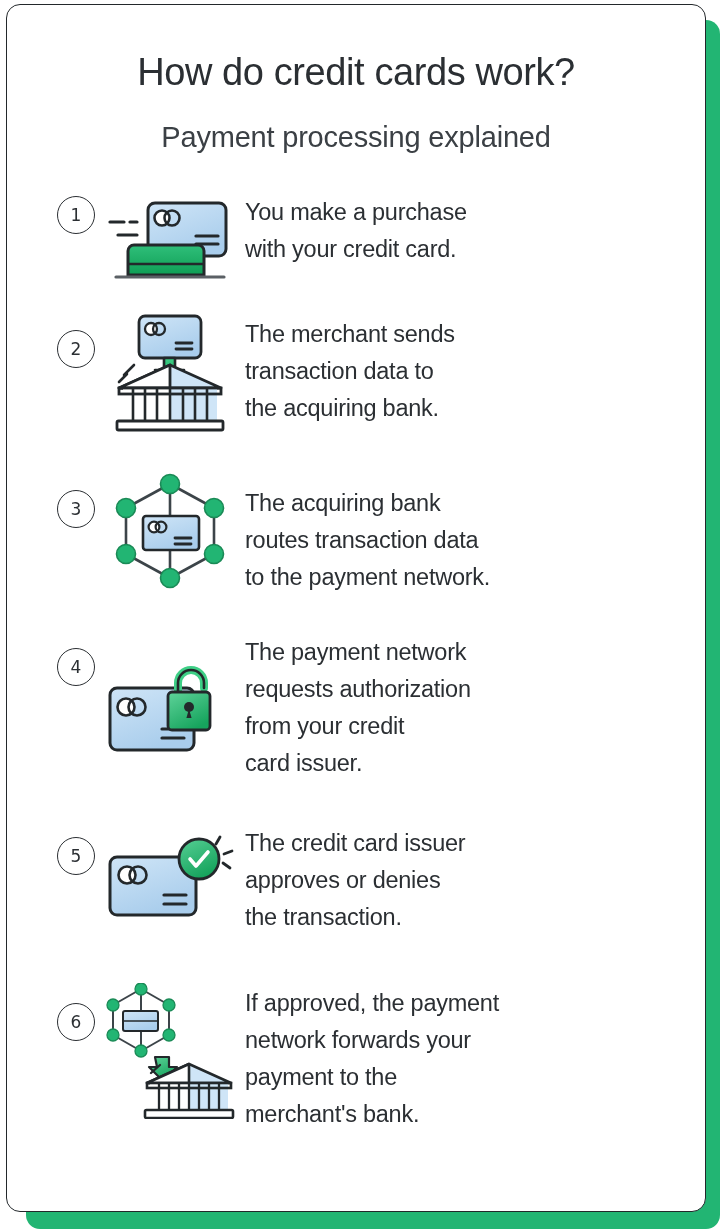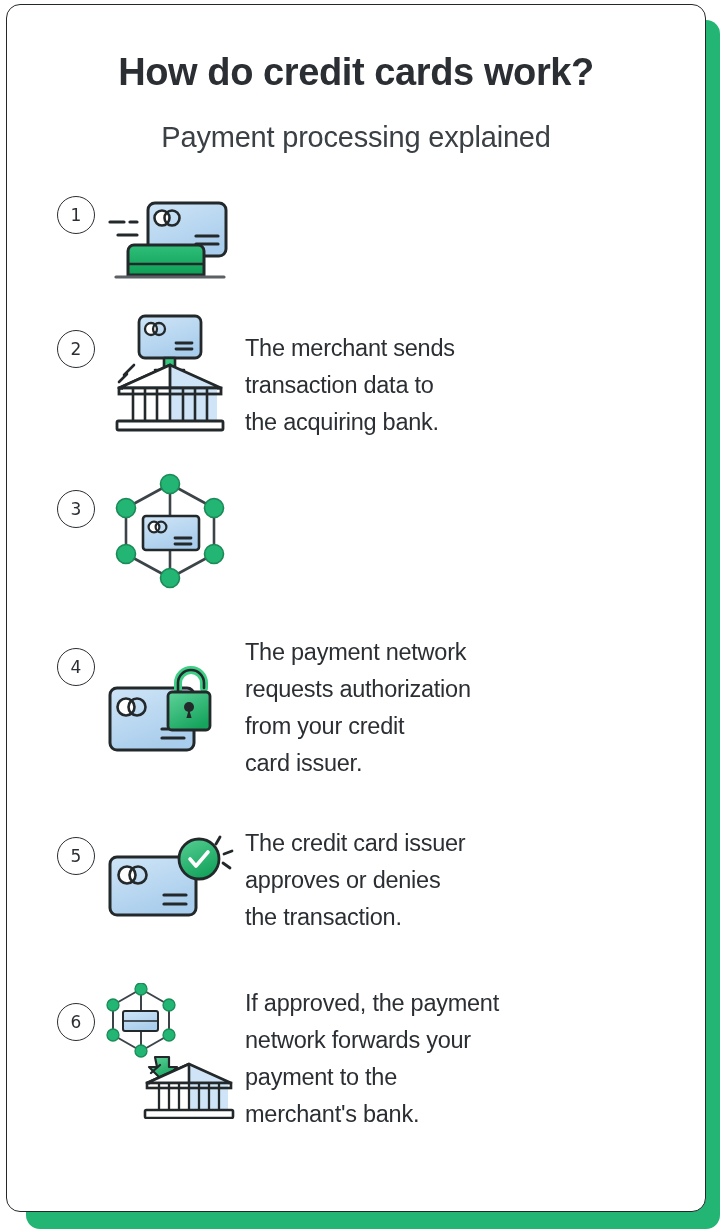--- a/index.html
+++ b/index.html
@@ -42,21 +42,21 @@
     overflow: hidden;
   }
 
   .header {
     padding-top: 46px;
     text-align: center;
   }
 
   .title {
     font-size: 38px;
-    font-weight: bold;
+    font-weight: normal;
     color: #2b2f33;
     letter-spacing: -0.4px;
   }
 
   .subtitle {
     margin-top: 27px;
     font-size: 29px;
     color: #3b4045;
     letter-spacing: -0.2px;
   }
@@ -105,21 +105,21 @@
     white-space: pre-line;
   }
 
   
   .step.s1 { margin-top: 0px;  min-height: 108px; }
   .step.s1 .step-num  { margin-top: 4px; }
   .step.s1 .step-text { margin-top: 0px; }
 
   .step.s2 { min-height: 150px; }
   .step.s2 .step-num  { margin-top: 20px; }
-  .step.s2 .step-text { margin-top: 18px; }
+  .step.s2 .step-text { margin-top: 4px; }
 
   .step.s3 { min-height: 158px; }
   .step.s3 .step-num  { margin-top: 20px; }
   .step.s3 .step-text { margin-top: 13px; }
 
   .step.s4 { min-height: 175px; }
   .step.s4 .step-num  { margin-top: 10px; }
   .step.s4 .step-text { margin-top: -6px; }
   .step.s4 .step-icon { padding-top: 24px; }
 
@@ -171,20 +171,22 @@
             <rect x="44" y="9" width="78" height="53" rx="7" fill="url(#cg1)" stroke="#23282b" stroke-width="3"></rect>
             <circle cx="58" cy="24" r="7.5" fill="#ffffff" stroke="#23282b" stroke-width="2.6"></circle>
             <circle cx="68" cy="24" r="7.5" fill="none" stroke="#23282b" stroke-width="2.6"></circle>
             <line x1="92" y1="42" x2="114" y2="42" stroke="#23282b" stroke-width="3.2" stroke-linecap="round"></line>
             <line x1="92" y1="50" x2="114" y2="50" stroke="#23282b" stroke-width="3.2" stroke-linecap="round"></line>
             <path d="M30 51 h64 a6 6 0 0 1 6 6 v24 h-76 v-24 a6 6 0 0 1 6 -6 z" fill="url(#gg1)" stroke="#23282b" stroke-width="3"></path>
             <line x1="24" y1="70" x2="100" y2="70" stroke="#23282b" stroke-width="2.4"></line>
             <line x1="12" y1="83" x2="120" y2="83" stroke="#5b6065" stroke-width="3.2" stroke-linecap="round"></line>
           </svg>
         </div>
+        <div class="step-text">You make a purchase
+with your credit card.</div>
       </div>
 
       <div class="step s2">
         <div class="step-num">2</div>
         <div class="step-icon">
           <svg width="130" height="126" viewBox="0 0 130 126">
             <defs>
               <linearGradient id="cg2" x1="0" y1="0" x2="0.5" y2="1">
                 <stop offset="0" stop-color="#cfe5f7"></stop>
                 <stop offset="1" stop-color="#a9cdec"></stop>
@@ -249,20 +251,23 @@
             <g fill="#22b573" stroke="#1a8a56" stroke-width="1.6">
               <circle cx="60" cy="12" r="9.5"></circle>
               <circle cx="16" cy="36" r="9.5"></circle>
               <circle cx="104" cy="36" r="9.5"></circle>
               <circle cx="16" cy="82" r="9.5"></circle>
               <circle cx="104" cy="82" r="9.5"></circle>
               <circle cx="60" cy="106" r="9.5"></circle>
             </g>
           </svg>
         </div>
+        <div class="step-text">The acquiring bank
+routes transaction data
+to the payment network.</div>
       </div>
 
       <div class="step s4">
         <div class="step-num">4</div>
         <div class="step-icon">
           <svg width="132" height="104" viewBox="0 0 132 104">
             <defs>
               <linearGradient id="cg4" x1="0" y1="0" x2="0.5" y2="1">
                 <stop offset="0" stop-color="#cfe5f7"></stop>
                 <stop offset="1" stop-color="#a9cdec"></stop>

